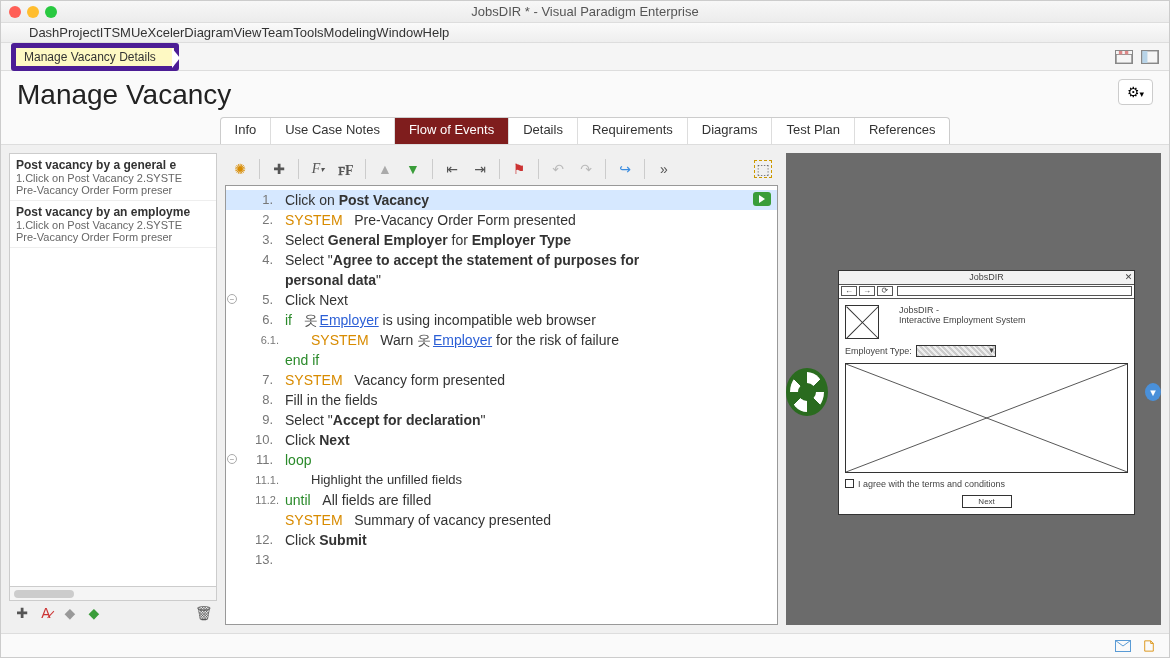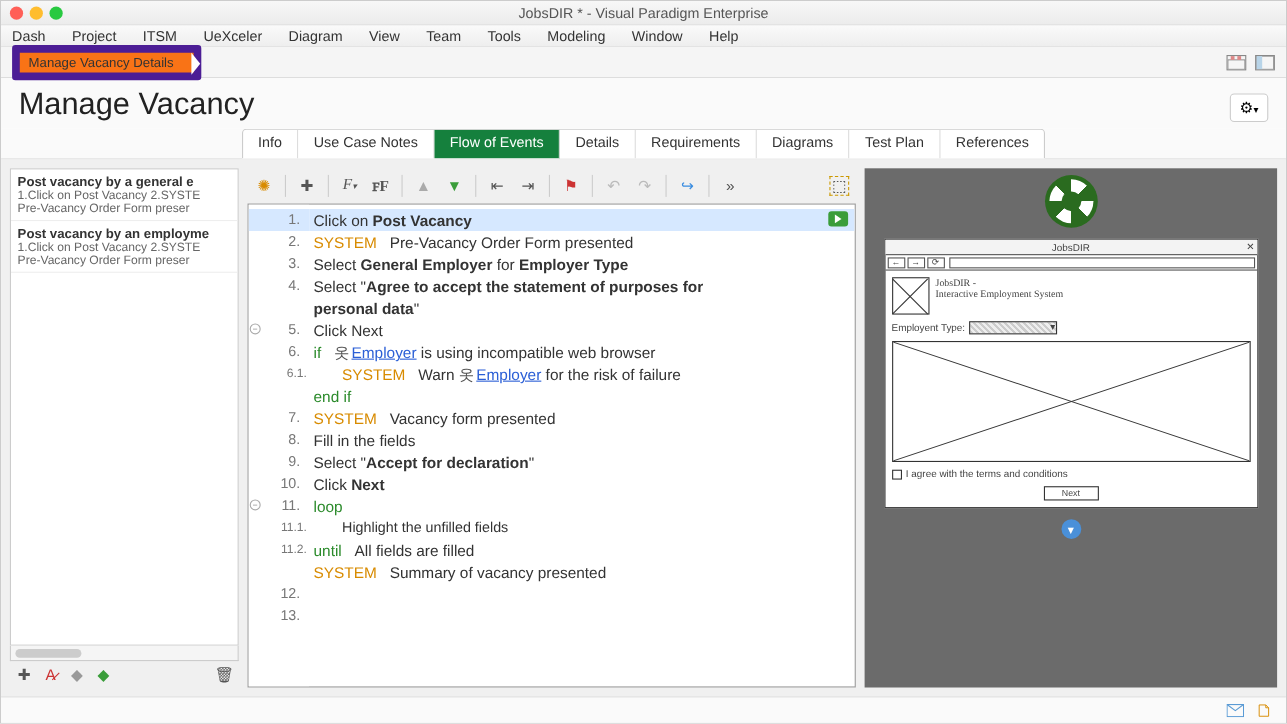--- a/index.html
+++ b/index.html
@@ -5,35 +5,35 @@
 * { box-sizing: border-box; margin: 0; padding: 0; }
 body { font-family: "Helvetica Neue", Arial, sans-serif; font-size: 13px; color: #333; background: #f0f0f0; width: 1170px; height: 658px; overflow: hidden; }
 .window { width: 1170px; height: 658px; background: #fff; display: flex; flex-direction: column; border: 1px solid #ccc; }
 .titlebar { height: 22px; background: linear-gradient(#f7f7f7, #ececec); border-bottom: 1px solid #ddd; display: flex; align-items: center; padding: 0 8px; position: relative; }
 .traffic { display: flex; gap: 6px; }
 .tl { width: 12px; height: 12px; border-radius: 50%; }
 .tl.red { background: #ff5f57; }
 .tl.yellow { background: #ffbd2e; }
 .tl.green { background: #28c940; }
 .titlebar-title { position: absolute; left: 50%; transform: translateX(-50%); font-size: 13px; color: #555; }
-.menubar { height: 20px; background: linear-gradient(#fafafa, #eee); border-bottom: 1px solid #ddd; display: flex; align-items: center; padding: 0 10px; gap: 24px; font-size: 13px; }
+.menubar { height: 20px; background: linear-gradient(#fafafa, #eee); border-bottom: 1px solid #ddd; display: flex; align-items: center; padding: 0 28px; font-size: 13px; }
 .menubar span { cursor: default; }
 .breadcrumb-row { height: 28px; background: #f5f5f5; border-bottom: 1px solid #ddd; display: flex; align-items: center; padding: 0 10px; justify-content: space-between; }
-.breadcrumb { background: #f97316; border: 7px solid #4c1d95; border-radius: 3px; padding: 2px 18px 2px 8px; font-size: 12px; position: relative; text-align: right; }
+.breadcrumb { background: #fef9c3; border: 5px solid #4c1d95; border-radius: 3px; padding: 2px 18px 2px 8px; font-size: 12px; position: relative; text-align: right; }
 .breadcrumb::after { content: ""; position: absolute; right: -6px; top: 0; width: 0; height: 0; border-top: 10px solid transparent; border-bottom: 10px solid transparent; border-left: 8px solid #fff; }
 .breadcrumb-icons { display: flex; gap: 8px; }
 .icon-box { width: 18px; height: 14px; border: 1px solid #888; }
-.page-title-row { display: flex; align-items: flex-end; justify-content: space-between; padding: 8px 16px 6px; background: #fafafa; }
+.page-title-row { display: flex; align-items: flex-start; justify-content: space-between; padding: 8px 16px 6px; background: #fafafa; }
 .page-title { font-size: 28px; font-weight: 400; color: #222; }
 .gear-btn { border: 1px solid #ccc; border-radius: 4px; padding: 4px 8px; background: #fff; cursor: pointer; font-size: 14px; }
 .tabs-row { display: flex; justify-content: center; background: #fafafa; border-bottom: 1px solid #ddd; height: 28px; }
 .tabs { display: flex; gap: 0; border: 1px solid #ccc; border-bottom: none; border-radius: 4px 4px 0 0; overflow: hidden; background: #fff; }
 .tab { padding: 4px 14px; font-size: 13px; border-right: 1px solid #ddd; cursor: pointer; }
 .tab:last-child { border-right: none; }
-.tab.active { background: #15803d; color: #fff; }
+.tab.active { background: #7f1d1d; color: #fff; }
 .content { flex: 1; display: flex; background: #f0f0f0; padding: 8px; gap: 8px; overflow: hidden; }
 .left-pane { width: 208px; display: flex; flex-direction: column; }
 .list-box { flex: 1; background: #fff; border: 1px solid #ccc; overflow: hidden; }
 .list-item { padding: 4px 6px; border-bottom: 1px solid #eee; font-size: 11px; color: #666; }
 .list-item .li-title { font-weight: bold; font-size: 12px; color: #333; white-space: nowrap; overflow: hidden; text-overflow: ellipsis; }
 .list-item .li-desc { white-space: nowrap; overflow: hidden; text-overflow: ellipsis; }
 .left-scroll { height: 14px; background: #f5f5f5; border: 1px solid #ccc; border-top: none; }
 .left-scroll-thumb { width: 60px; height: 8px; background: #ccc; border-radius: 4px; margin: 3px 0 0 4px; }
 .left-toolbar { height: 24px; display: flex; align-items: center; gap: 6px; padding: 2px 4px; justify-content: space-between; }
 .left-tools { display: flex; gap: 6px; align-items: center; }
@@ -54,32 +54,32 @@
 .code-line.sub { padding-left: 30px; }
 .code-line.sub2 { padding-left: 30px; font-size: 13px; }
 .kw-sys { color: #d88b00; font-weight: 400; }
 .kw-if { color: #2a8a2a; }
 .kw-link { color: #2b5fd6; text-decoration: underline; cursor: pointer; }
 .actor-icon { display: inline-block; width: 12px; text-align: center; color: #555; }
 .bold { font-weight: bold; }
 .play-btn { position: absolute; right: 6px; top: 6px; width: 18px; height: 14px; background: #3a9d3a; border-radius: 3px; display: flex; align-items: center; justify-content: center; }
 .play-btn::after { content: ""; border-left: 6px solid #fff; border-top: 4px solid transparent; border-bottom: 4px solid transparent; }
 .fold { position: absolute; left: 1px; width: 10px; height: 10px; border: 1px solid #aaa; border-radius: 50%; font-size: 8px; display: flex; align-items: center; justify-content: center; color: #888; background: #fff; }
-.right-pane { width: 375px; background: #6b6b6b; display: flex; flex-direction: column; align-items: center; padding-top: 6px; gap: 10px; }
+.right-pane { width: 375px; background: #6b6b6b; display: flex; flex-direction: row; align-items: center; padding-top: 6px; gap: 10px; }
 .logo-circle { width: 48px; height: 48px; border-radius: 50%; background: #2a6b1f; position: relative; overflow: hidden; }
 .logo-circle::before { content: ""; position: absolute; inset: 4px; border-radius: 50%; background: conic-gradient(#fff 0 45deg, #2a6b1f 45deg 90deg, #fff 90deg 135deg, #2a6b1f 135deg 180deg, #fff 180deg 225deg, #2a6b1f 225deg 270deg, #fff 270deg 315deg, #2a6b1f 315deg 360deg); }
 .logo-circle::after { content: ""; position: absolute; left: 50%; top: 50%; width: 18px; height: 18px; background: #2a6b1f; border-radius: 50%; transform: translate(-50%, -50%); }
 .wireframe { width: 340px; background: #fff; border: 1px solid #333; font-size: 9px; color: #444; }
 .wf-title { display: flex; align-items: center; justify-content: center; height: 14px; border-bottom: 1px solid #555; position: relative; background: #f3f3f3; }
 .wf-close { position: absolute; right: 2px; top: 1px; font-size: 9px; }
 .wf-nav { height: 14px; border-bottom: 1px solid #555; display: flex; align-items: center; padding: 0 2px; gap: 2px; }
 .wf-navbtn { width: 16px; height: 10px; border: 1px solid #555; font-size: 8px; text-align: center; line-height: 8px; }
 .wf-url { flex: 1; height: 10px; border: 1px solid #555; margin-left: 2px; }
 .wf-body { padding: 6px; }
-.wf-row { display: flex; gap: 6px; margin-bottom: 6px; font-family: Liberation Serif, serif; }
+.wf-row { display: flex; gap: 20px; margin-bottom: 6px; }
 .wf-imgbox { width: 34px; height: 34px; border: 1px solid #333; position: relative; }
 .wf-imgbox::before, .wf-imgbox::after { content: ""; position: absolute; background: #333; }
 .wf-imgbox::before { width: 140%; height: 1px; top: 50%; left: -20%; transform: rotate(45deg); }
 .wf-imgbox::after { width: 140%; height: 1px; top: 50%; left: -20%; transform: rotate(-45deg); }
 .wf-btnrow { display: flex; gap: 6px; margin-bottom: 6px; background: #eee; padding: 2px; }
 .wf-btn { border: 1px solid #333; padding: 1px 6px; font-size: 8px; background: #fff; }
 .wf-field-row { display: flex; align-items: center; gap: 4px; margin-bottom: 6px; }
 .wf-select { width: 80px; height: 12px; border: 1px solid #333; background: repeating-linear-gradient(45deg,#ccc,#ccc 2px,#eee 2px,#eee 4px); position: relative; }
 .wf-select::after { content: "▾"; position: absolute; right: 1px; top: -1px; font-size: 9px; }
 .wf-big { width: 100%; height: 110px; border: 1px solid #333; position: relative; margin-bottom: 6px; overflow: hidden; }
@@ -242,20 +242,21 @@
           <div class="code-line sub"><span class="kw-sys">SYSTEM</span>&nbsp;&nbsp;&nbsp;<span>Warn </span><span class="actor-icon">옷</span> <span class="kw-link">Employer</span><span> for the risk of failure</span></div>
           <div class="code-line"><span class="kw-if">end if</span></div>
           <div class="code-line"><span class="kw-sys">SYSTEM</span>&nbsp;&nbsp;&nbsp;<span>Vacancy form presented</span></div>
           <div class="code-line"><span>Fill in the fields</span></div>
           <div class="code-line"><span>Select "</span><span class="bold">Accept for declaration</span><span>"</span></div>
           <div class="code-line"><span>Click </span><span class="bold">Next</span></div>
           <div class="code-line"><span class="kw-if">loop</span></div>
           <div class="code-line sub2"><span>Highlight the unfilled fields</span></div>
           <div class="code-line"><span class="kw-if">until</span>&nbsp;&nbsp;&nbsp;<span>All fields are filled</span></div>
           <div class="code-line"><span class="kw-sys">SYSTEM</span>&nbsp;&nbsp;&nbsp;<span>Summary of vacancy presented</span></div>
+          <div class="code-line"><span>Click </span><span class="bold">Submit</span></div>
         </div>
       </div>
     </div>
 
     <div class="right-pane">
       <div class="logo-circle"></div>
       <div class="wireframe">
         <div class="wf-title">
             <span>JobsDIR</span>
             <span class="wf-close">✕</span>

